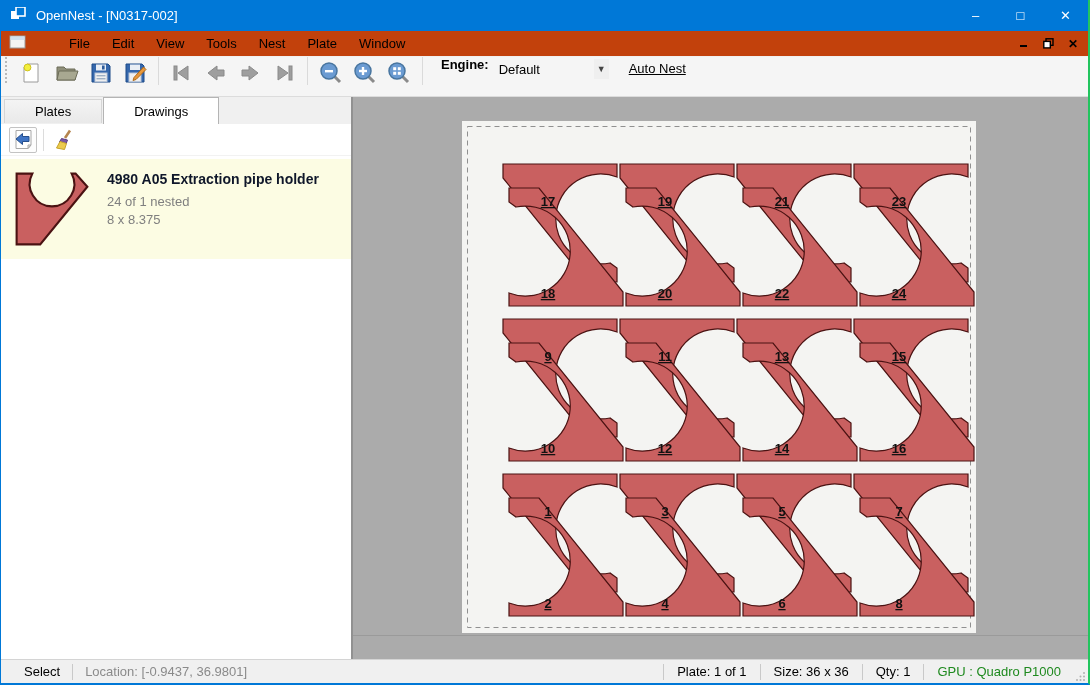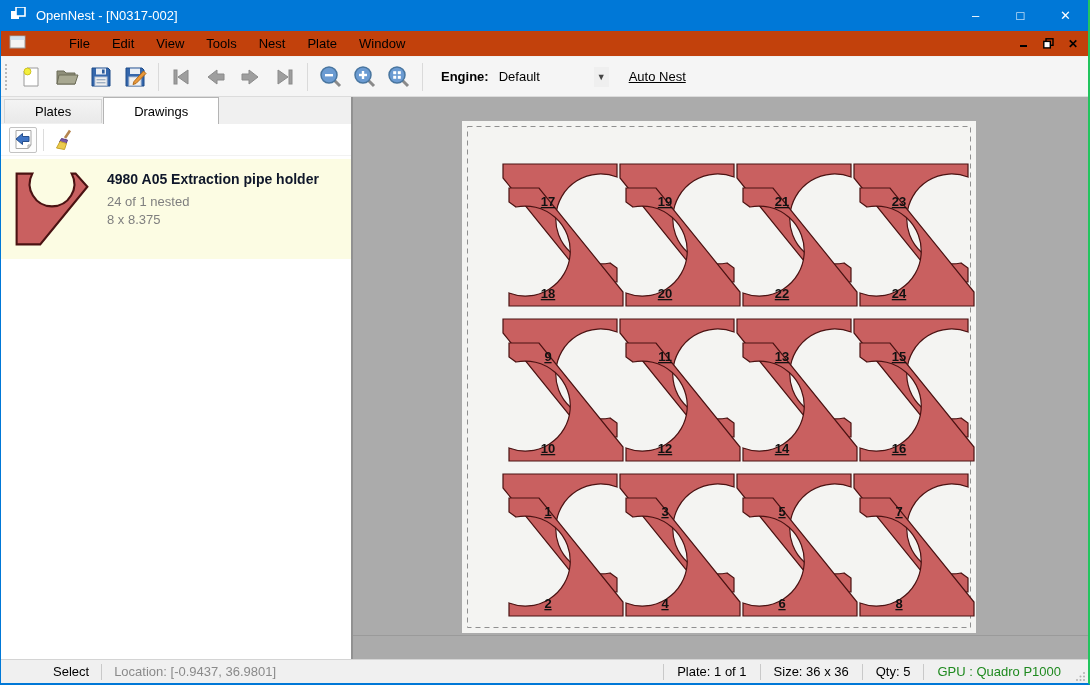--- a/index.html
+++ b/index.html
@@ -14,21 +14,21 @@
   .win-btns{display:flex;height:100%;}
   .win-btn{width:45px;height:100%;display:flex;align-items:center;justify-content:center;color:#fff;font-size:13px;}
   
   .menubar{height:26px;background:#c2410c;display:flex;align-items:center;font-size:13px;color:#000;
            border-bottom:1px solid #f0f0f0;flex:0 0 auto;gap:24px;}
   .menubar .childicon{margin:0 8px 0 8px;}
   .menu-item{padding:4px 11px;cursor:default;}
   .mdi-btns{margin-left:auto;display:flex;align-items:center;gap:14px;padding-right:10px;color:#000;}
   .mdi-btn{display:flex;align-items:center;justify-content:center;}
   
-  .toolbar{height:40px;background:#f5f5f5;display:flex;align-items:center;border-bottom:1px solid #dcdcdc;flex:0 0 auto;}
+  .toolbar{height:40px;background:#f5f5f5;display:flex;align-items:flex-start;border-bottom:1px solid #dcdcdc;flex:0 0 auto;}
   .grip{width:5px;height:26px;margin:0 6px 0 4px;border-left:2px dotted #b9b9b9;}
   .tbtn{width:34px;height:32px;display:flex;align-items:center;justify-content:center;}
   .tsep{width:1px;height:28px;background:#dadada;margin:0 6px;}
   .engine-label{font-weight:bold;font-size:13px;margin:0 6px 0 12px;}
   .engine-combo{display:flex;align-items:center;font-size:13px;width:118px;height:24px;padding:0 4px;gap:44px;}
   .engine-combo .val{flex:1;}
   .engine-combo .arrow{width:15px;height:20px;display:flex;align-items:center;justify-content:center;
       background:#efefef;color:#444;font-size:9px;}
   .autonest{font-size:13px;margin-left:10px;padding:4px 6px;text-decoration:underline;}
   
@@ -48,21 +48,21 @@
   .item-title{font-size:14px;font-weight:bold;color:#0f172a;margin-bottom:6px;}
   .item-line{font-size:13px;color:#7f7f7f;line-height:18px;}
   
   .canvas{flex:1;background:#ababab;position:relative;overflow:hidden;}
   .plate{position:absolute;left:109px;top:24px;}
   .canvas-footline{position:absolute;left:0;top:538px;width:100%;height:1px;background:#9a9a9a;}
   .part-num{font:bold 13px "Liberation Sans",sans-serif;text-decoration:underline;fill:#111;text-anchor:middle;}
   
   .statusbar{height:24px;background:#f0f0f0;border-top:1px solid #d4d4d4;display:flex;align-items:center;
              font-size:13px;flex:0 0 auto;}
-  .sb-mode{padding:0 12px 0 4px;color:#000;margin-left:48px;}
+  .sb-mode{padding:0 12px 0 23px;color:#000;}
   .sb-sep{width:1px;height:16px;background:#c9c9c9;}
   .sb-loc{padding:0 12px;color:#8a8a8a;}
   .sb-right{margin-left:auto;display:flex;align-items:center;height:100%;}
   .sb-cell{padding:0 13px;color:#000;white-space:nowrap;}
   .sb-gpu{color:#1f8a1f;}
   .sb-grip{width:14px;height:100%;display:flex;align-items:flex-end;justify-content:flex-end;padding:0 2px 2px 0;}
 </style>
 </head>
 <body>
 
@@ -339,21 +339,21 @@
   <div class="statusbar">
     <span class="sb-mode">Select</span>
     <span class="sb-sep"></span>
     <span class="sb-loc">Location: [-0.9437, 36.9801]</span>
     <div class="sb-right">
       <span class="sb-sep"></span>
       <span class="sb-cell">Plate: 1 of 1</span>
       <span class="sb-sep"></span>
       <span class="sb-cell">Size: 36 x 36</span>
       <span class="sb-sep"></span>
-      <span class="sb-cell">Qty: 5</span>
+      <span class="sb-cell">Qty: 1</span>
       <span class="sb-sep"></span>
       <span class="sb-cell sb-gpu">GPU : Quadro P1000</span>
       <span class="sb-grip">
         <svg width="10" height="10" viewBox="0 0 10 10">
           <circle cx="8" cy="2" r="1" fill="#b0b0b0"></circle>
             <circle cx="8" cy="5.5" r="1" fill="#b0b0b0"></circle>
           <circle cx="8" cy="9" r="1" fill="#b0b0b0"></circle>
             <circle cx="4.5" cy="5.5" r="1" fill="#b0b0b0"></circle>
           <circle cx="4.5" cy="9" r="1" fill="#b0b0b0"></circle>
             <circle cx="1" cy="9" r="1" fill="#b0b0b0"></circle>

